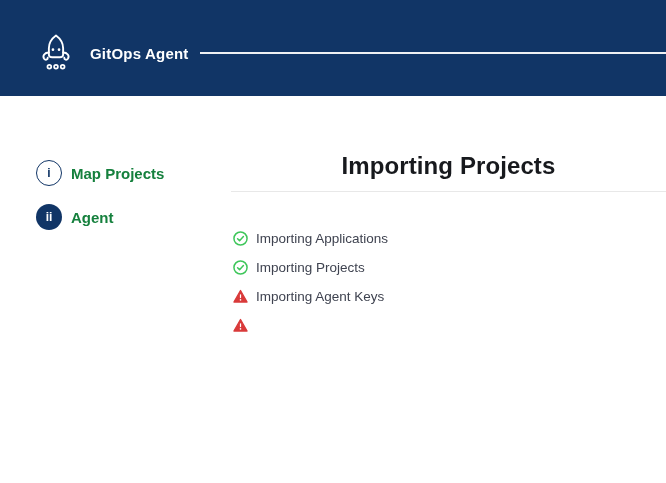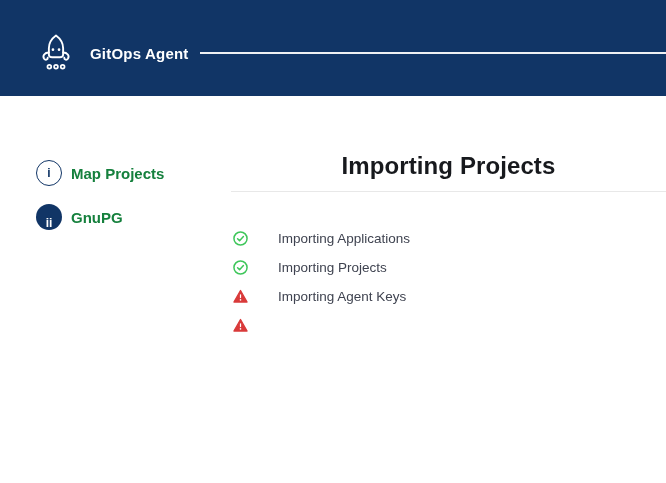--- a/index.html
+++ b/index.html
@@ -62,21 +62,20 @@
     flex: 0 0 26px;
   }
   .step-done .step-circle {
     border: 1.5px solid #113566;
     color: #113566;
     background: #ffffff;
   }
   .step-active .step-circle {
     background: #113566;
     color: #ffffff;
-    align-items: flex-end;
   }
   .step-label {
     margin-left: 9px;
     color: #15803d;
     font-size: 15px;
     font-weight: 700;
     white-space: nowrap;
   }
 
   
@@ -109,21 +108,21 @@
   }
   .status-icon {
     width: 15px; height: 15px;
     flex: 0 0 15px;
     display: flex;
     align-items: center;
     justify-content: center;
   }
   .status-icon svg { display: block; width: 15px; height: 15px; }
   .status-label {
-    margin-left: 30px;
+    margin-left: 8px;
     font-size: 13.5px;
     color: #3f4350;
     white-space: nowrap;
   }
 </style>
 </head>
 <body>
 
 <div class="header">
   <svg class="logo" viewBox="0 0 40 42" fill="none" xmlns="http://www.w3.org/2000/svg">
@@ -150,21 +149,21 @@
     <div class="step-circle">
       <span>i</span>
     </div>
     <span class="step-label">Map Projects</span>
   </div>
 
   <div class="step step-active">
     <div class="step-circle">
       <span>ii</span>
     </div>
-    <span class="step-label">GnuPG</span>
+    <span class="step-label">Agent</span>
   </div>
 </div>
 
 <div class="main">
   <div class="page-title">Importing Projects</div>
   <div class="title-divider"></div>
   <div class="status-list">
   <div class="status-row success">
     <span class="status-icon">
       <svg class="icon-success" viewBox="0 0 16 16" xmlns="http://www.w3.org/2000/svg">

